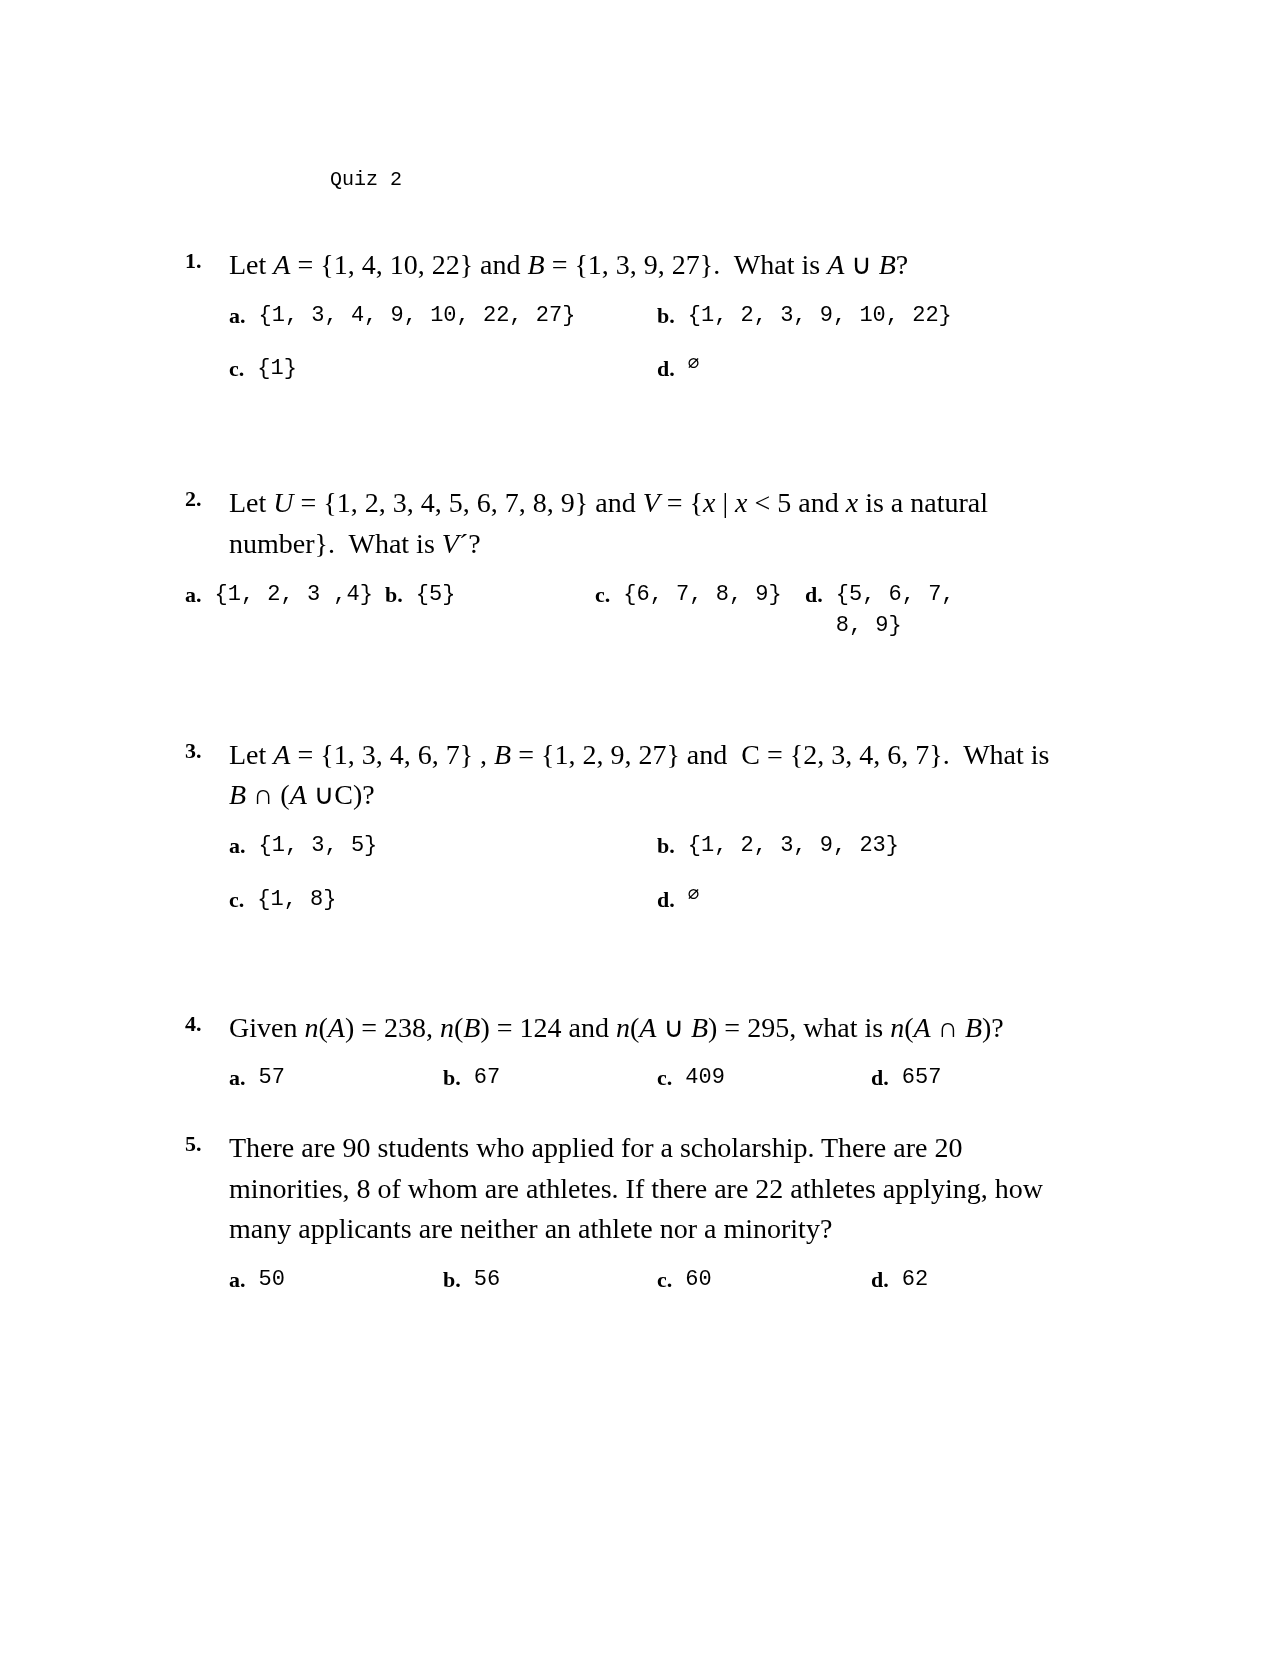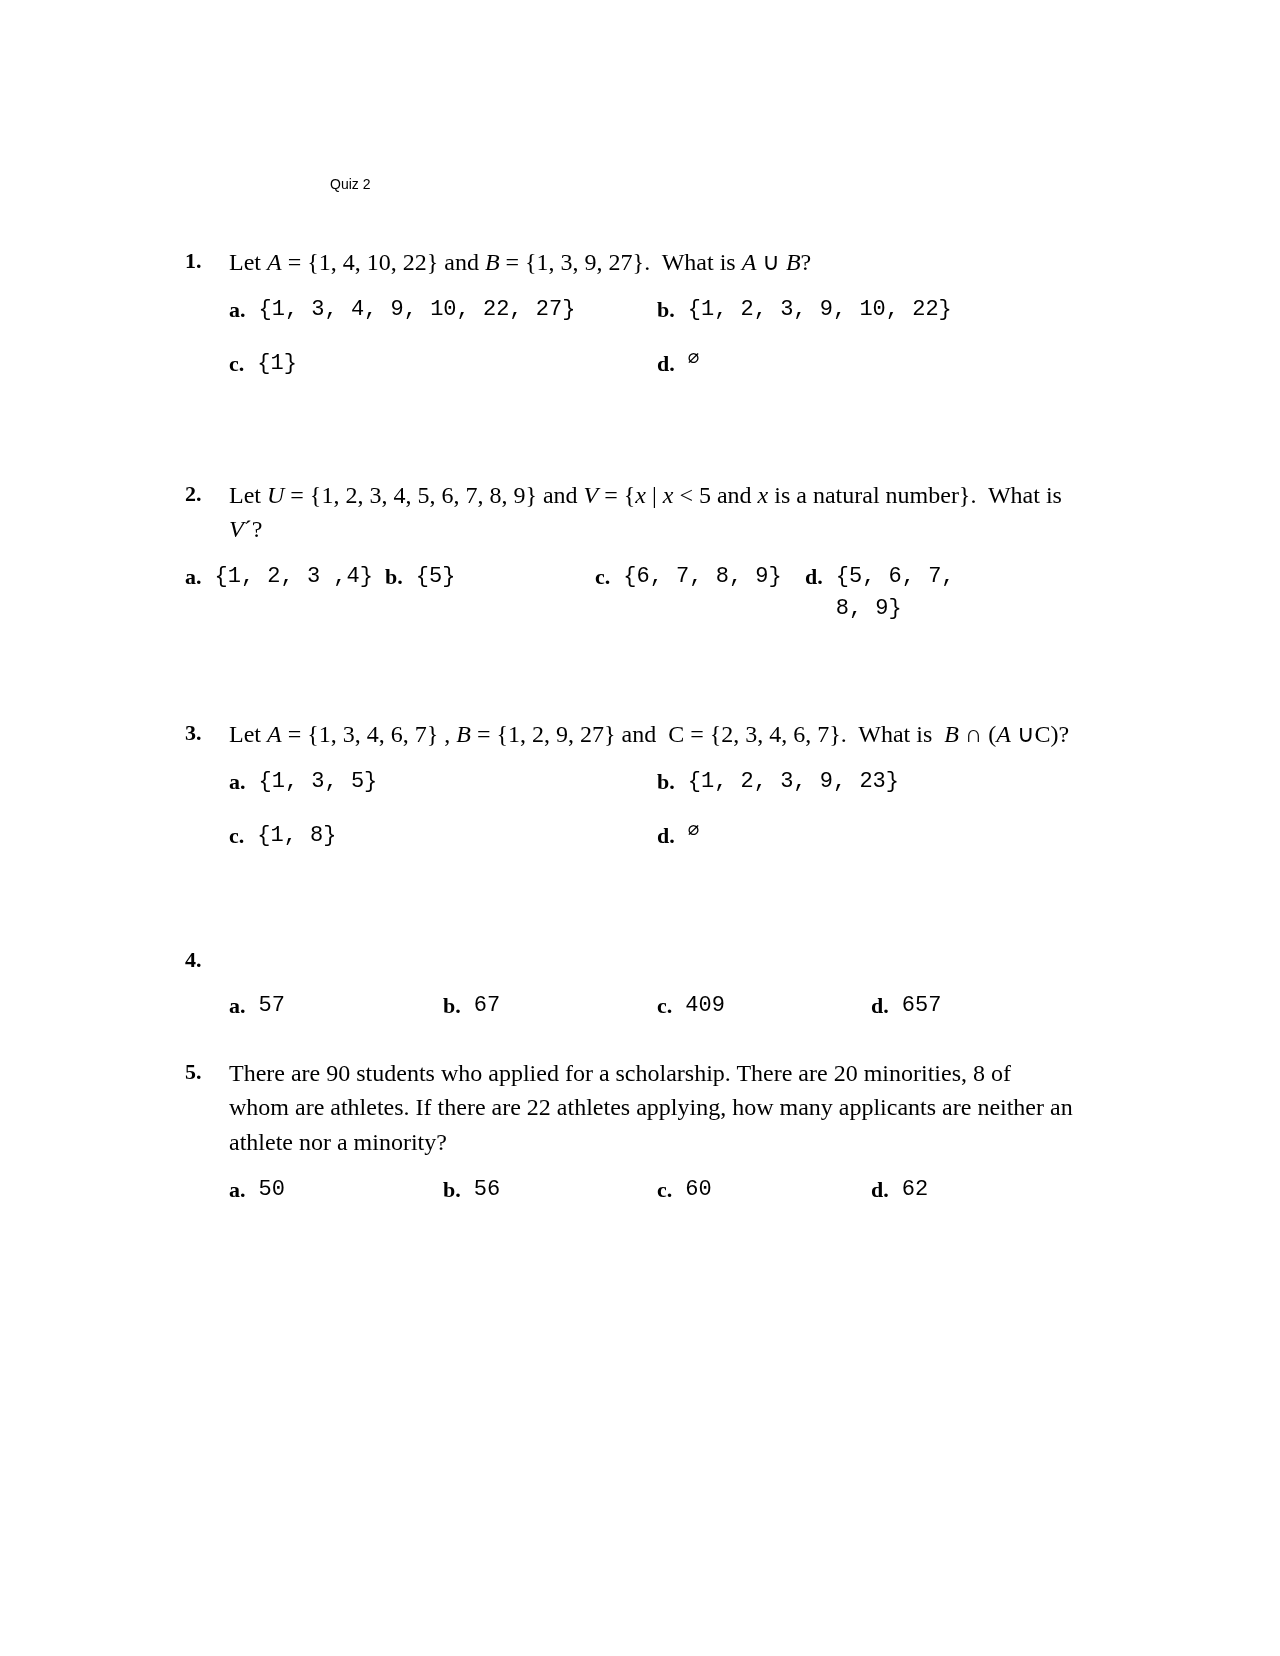--- a/index.html
+++ b/index.html
@@ -17,23 +17,23 @@
   }
   .page {
     position: relative;
     width: 1280px;
     height: 1656px;
     box-sizing: border-box;
   }
   .doc-title {
     position: absolute;
     left: 330px;
-    top: 176px;
-    font-size: 14px;
-    font-family: Liberation Sans, sans-serif;
+    top: 168px;
+    font-size: 20px;
+    font-family: Liberation Mono, monospace;
   }
   .questions {
     position: absolute;
     left: 185px;
     top: 245px;
     width: 900px;
   }
   .q-block {
     position: relative;
     margin-bottom: 0;
@@ -43,21 +43,21 @@
     align-items: flex-start;
   }
   .q-num {
     width: 44px;
     flex: 0 0 44px;
     font-weight: bold;
     font-size: 22px;
     line-height: 1.45;
   }
   .q-text {
-    font-size: 24px;
+    font-size: 28px;
     line-height: 1.45;
     max-width: 845px;
   }
   .q-text i {
     font-style: italic;
   }
   .answers {
     display: flex;
     flex-wrap: wrap;
     margin-top: 14px;
@@ -201,20 +201,23 @@
           <span class="ans-val emptyset">∅</span>
         </div>
       </div>
     </div>
 
     <div class="gap-md"></div>
 
     <div class="q-block">
       <div class="q-row">
         <div class="q-num">4.</div>
+        <div class="q-text">
+          Given <i>n</i>(<i>A</i>) = 238, <i>n</i>(<i>B</i>) = 124 and <i>n</i>(<i>A</i> ∪ <i>B</i>) = 295, what is <i>n</i>(<i>A</i> ∩ <i>B</i>)?
+        </div>
       </div>
       <div class="answers four-col">
         <div class="ans">
           <span class="ans-letter">a.</span>
           <span class="ans-val">57</span>
         </div>
         <div class="ans">
           <span class="ans-letter">b.</span>
           <span class="ans-val">67</span>
         </div>

